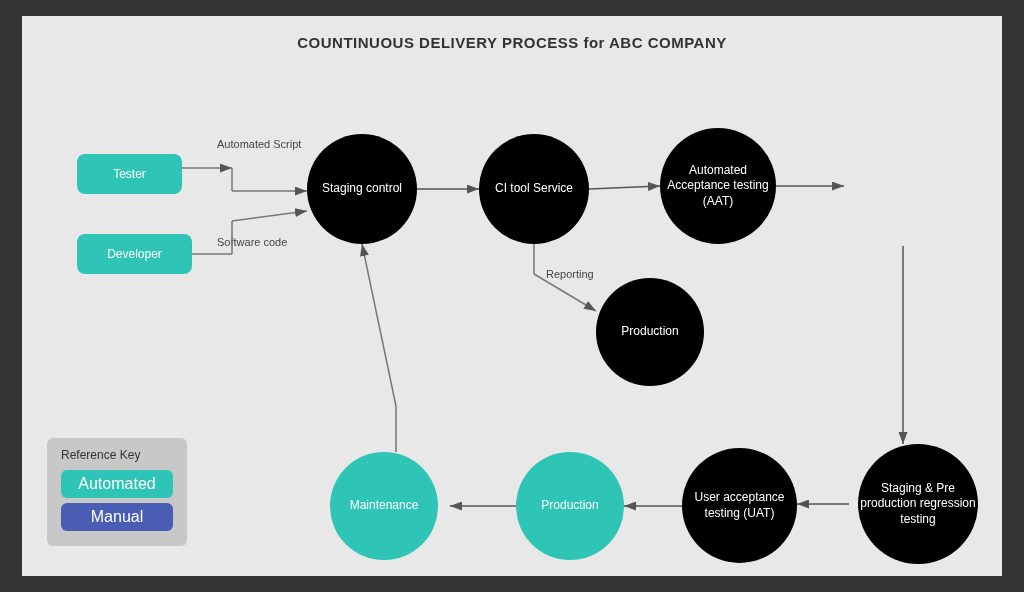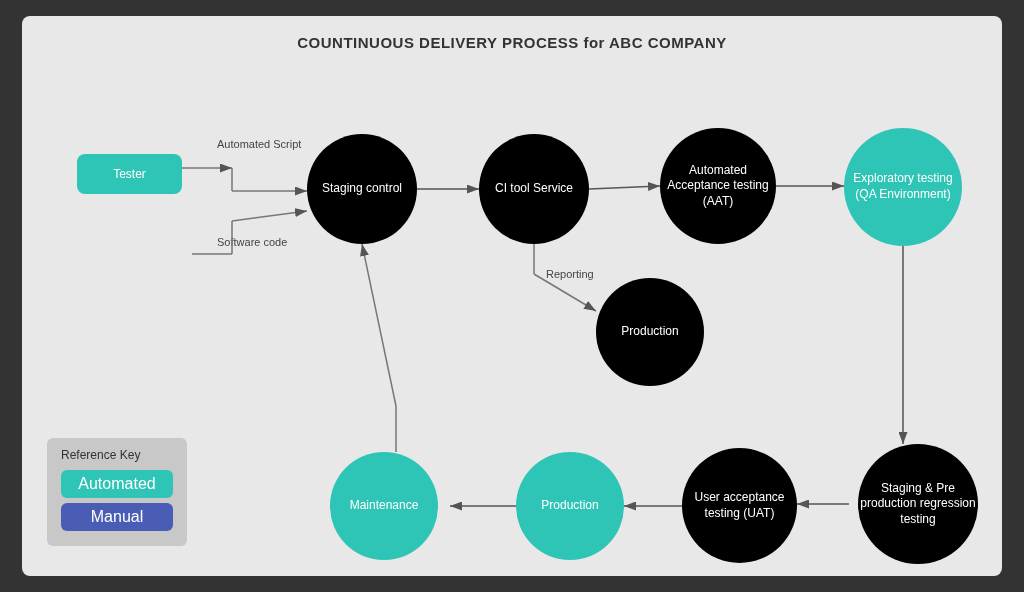--- a/index.html
+++ b/index.html
@@ -7,21 +7,21 @@
       background: #333;
       display: flex;
       justify-content: center;
       align-items: center;
       width: 1024px;
       height: 592px;
       overflow: hidden;
     }
     .diagram-container {
       background: #e8e8e8;
-      border-radius: 8px;
+      border-radius: 0;
       width: 980px;
       height: 560px;
       position: relative;
       font-family: Arial, sans-serif;
     }
     .title {
       text-align: center;
       font-size: 15px;
       font-weight: bold;
       color: #333;
@@ -97,36 +97,36 @@
 </head>
 <body>
 
 <div class="diagram-container">
   <div class="title">COUNTINUOUS DELIVERY PROCESS for ABC COMPANY</div>
 
   <div class="rect-node" style="left:55px; top:138px; width:105px; height:40px;">
     <span>Tester</span>
   </div>
 
+  <div class="rect-node" style="left:55px; top:218px; width:115px; height:40px;">
+    <span>Developer</span>
+  </div>
 
   <div class="node node-blue" style="left:285px; top:118px; width:110px; height:110px;">
     <span>Staging control</span>
   </div>
 
   <div class="node node-blue" style="left:457px; top:118px; width:110px; height:110px;">
     <span>CI tool Service</span>
   </div>
 
   <div class="node node-blue" style="left:638px; top:112px; width:116px; height:116px;">
     <span>Automated Acceptance testing (AAT)</span>
   </div>
 
-  <div class="node node-teal" style="left:822px; top:112px; width:118px; height:118px;">
-    <span>Exploratory testing (QA Environment)</span>
-  </div>
 
   <div class="node node-blue" style="left:574px; top:262px; width:108px; height:108px;">
     <span>Production</span>
   </div>
 
   <div class="node node-blue" style="left:827px; top:428px; width:120px; height:120px;margin-left:9px;">
     <span>Staging &amp; Pre production regression testing</span>
   </div>
 
   <div class="node node-blue" style="left:660px; top:432px; width:115px; height:115px;">

